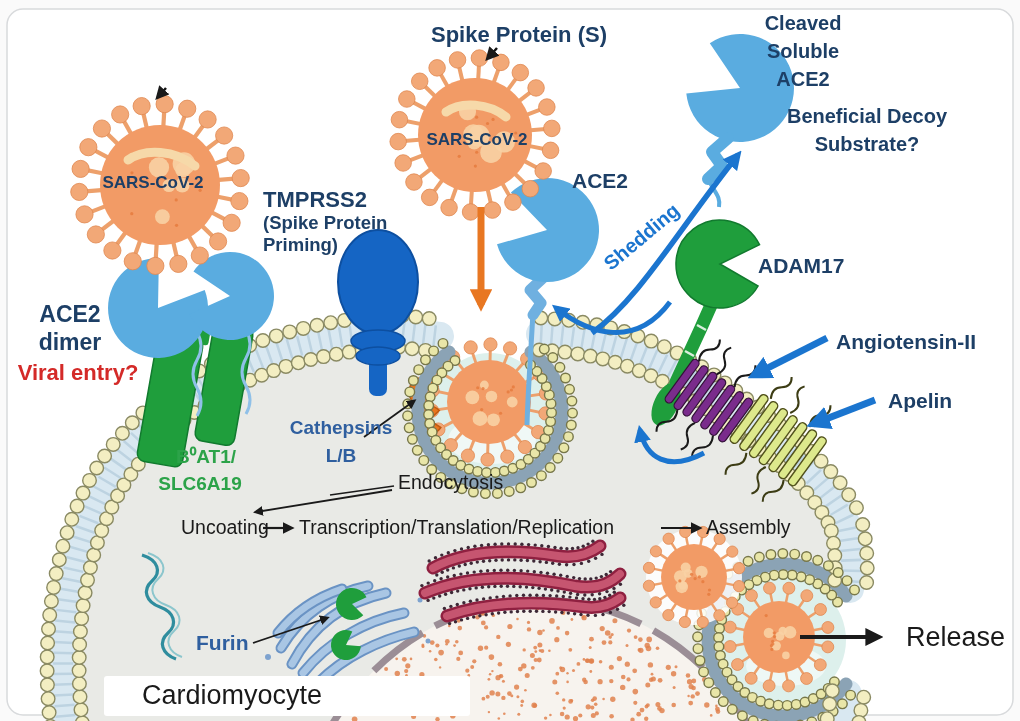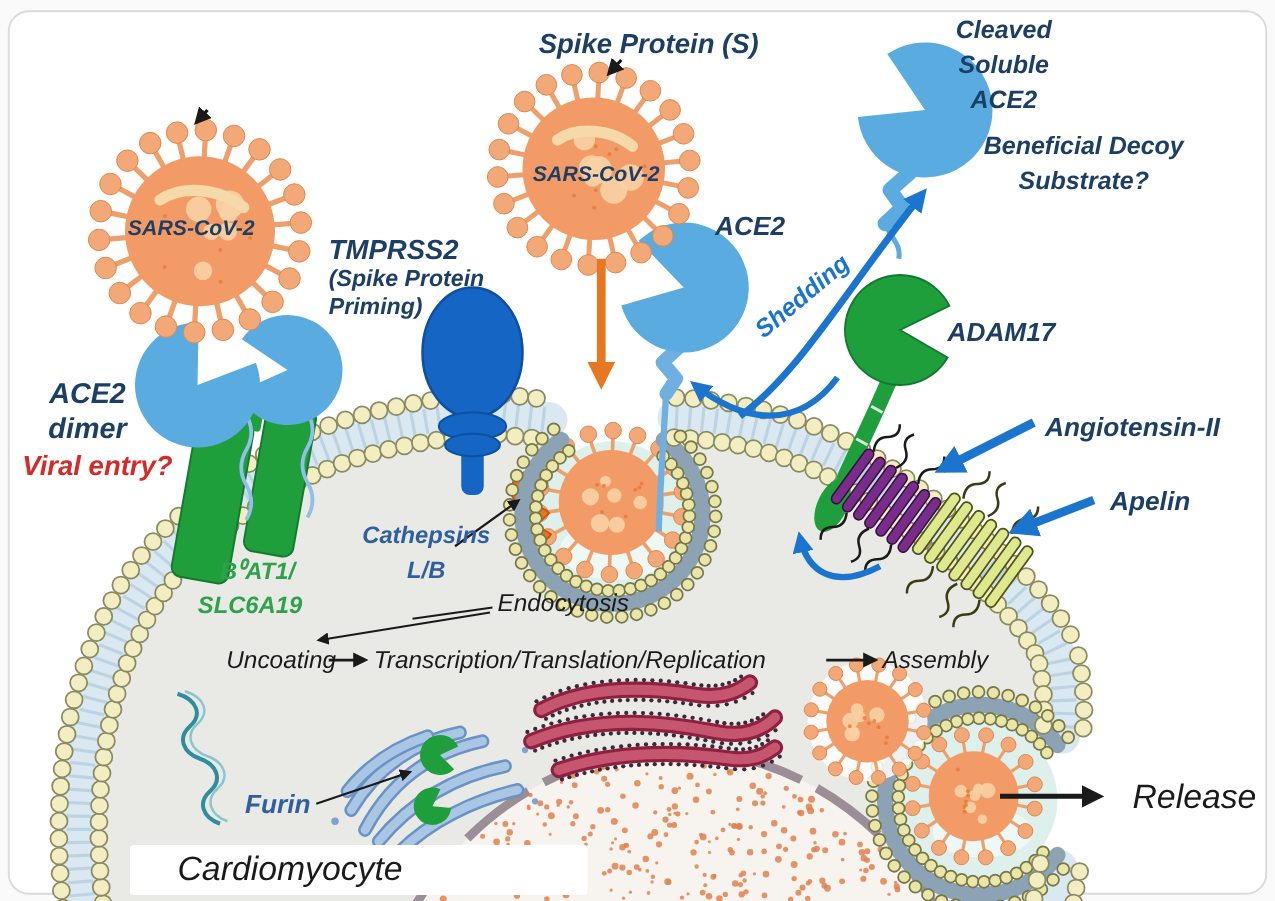--- a/index.html
+++ b/index.html
@@ -1,17 +1,17 @@
 <!DOCTYPE html>
 <html><head>
 <meta charset="utf-8">
 <style>
   html,body{margin:0;padding:0;background:#fafafa;}
   .stage{position:relative;width:1020px;height:721px;overflow:hidden;
-         font-family:"Liberation Sans",sans-serif;font-style:italic;}
+         font-family:"Liberation Sans",sans-serif;}
   svg{position:absolute;left:0;top:0;}
   text{font-family:"Liberation Sans",sans-serif;}
   .t-navy{fill:#1d3f66;font-weight:700;}
   .t-blue{fill:#2f5f9f;font-weight:700;}
   .t-green{fill:#2ca349;font-weight:700;}
   .t-red{fill:#d42a28;font-weight:700;}
   .t-black{fill:#1a1a1a;font-weight:400;}
   .t-shed{fill:#1b75cf;font-weight:700;}
   .mem-core{stroke:#d9e8f1;stroke-width:28;fill:none;stroke-linecap:round;}
   .mem-tails{stroke:#bdd3e1;stroke-width:20;fill:none;stroke-dasharray:2.5 8;}

